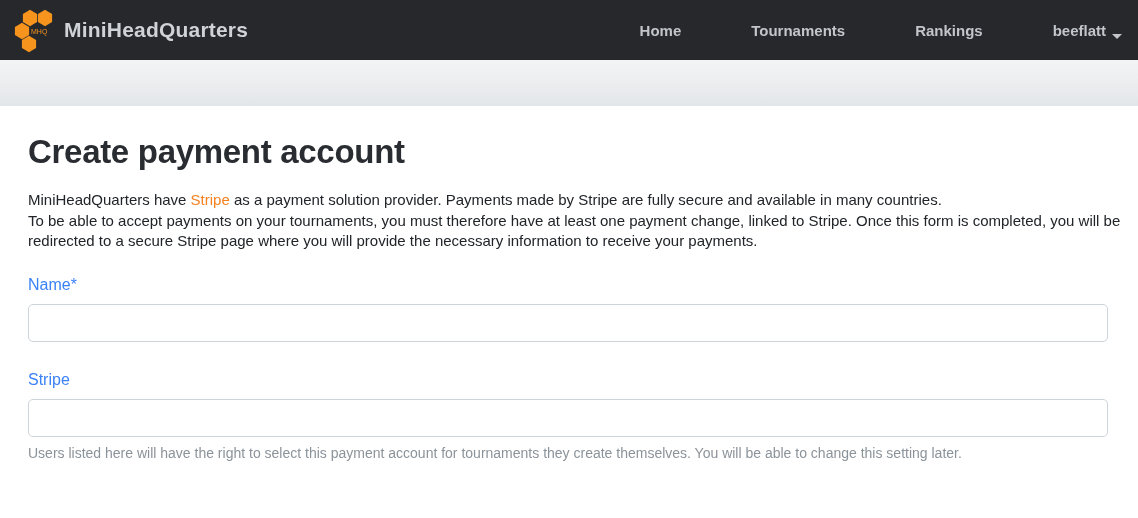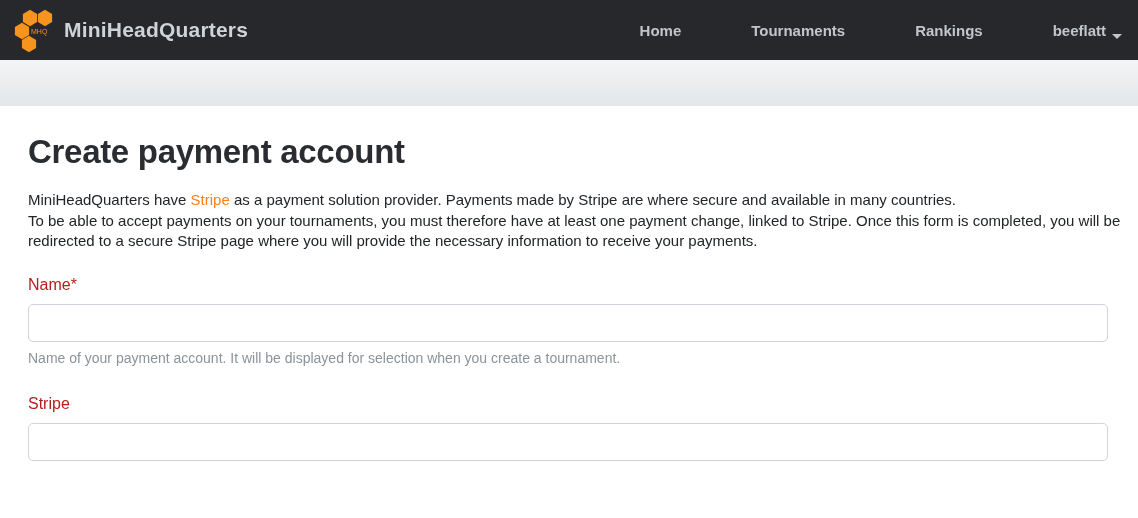--- a/index.html
+++ b/index.html
@@ -88,21 +88,21 @@
   .intro a {
     color: #f58220;
     text-decoration: none;
     cursor: pointer;
   }
 
   .form-group { margin-bottom: 9px; }
   .field-label {
     display: inline-block;
     font-size: 16px;
-    color: #b91c1c;
+    color: #3b82f6;
     margin-bottom: 10px;
   }
   .text-input {
     display: block;
     width: 1080px;
     height: 38px;
     border: 1px solid #ced4da;
     border-radius: 5px;
     background: #ffffff;
     font-family: "Liberation Sans", sans-serif;
@@ -147,30 +147,30 @@
     </a>
   </div>
 </nav>
 
 <div class="band"></div>
 
 <main class="content">
   <h1 class="page-title">Create payment account</h1>
 
   <p class="intro">
-    <span>MiniHeadQuarters have </span><a>Stripe</a><span> as a payment solution provider. Payments made by Stripe are where secure and available in many countries.</span>
+    <span>MiniHeadQuarters have </span><a>Stripe</a><span> as a payment solution provider. Payments made by Stripe are fully secure and available in many countries.</span>
     <span style="display:block">To be able to accept payments on your tournaments, you must therefore have at least one payment change, linked to Stripe. Once this form is completed, you will be redirected to a secure Stripe page where you will provide the necessary information to receive your payments.</span>
   </p>
 
   <div class="form-group">
     <label class="field-label">Name*</label>
     <input class="text-input" type="text" value="" style="">
-    <p class="help-text">Name of your payment account. It will be displayed for selection when you create a tournament.</p>
   </div>
 
   <div class="gap-lg"></div>
 
   <div class="form-group">
     <label class="field-label">Stripe</label>
     <input class="text-input" type="text" value="" style="">
+    <p class="help-text">Users listed here will have the right to select this payment account for tournaments they create themselves. You will be able to change this setting later.</p>
   </div>
 
 </main>
 
 </body></html>

